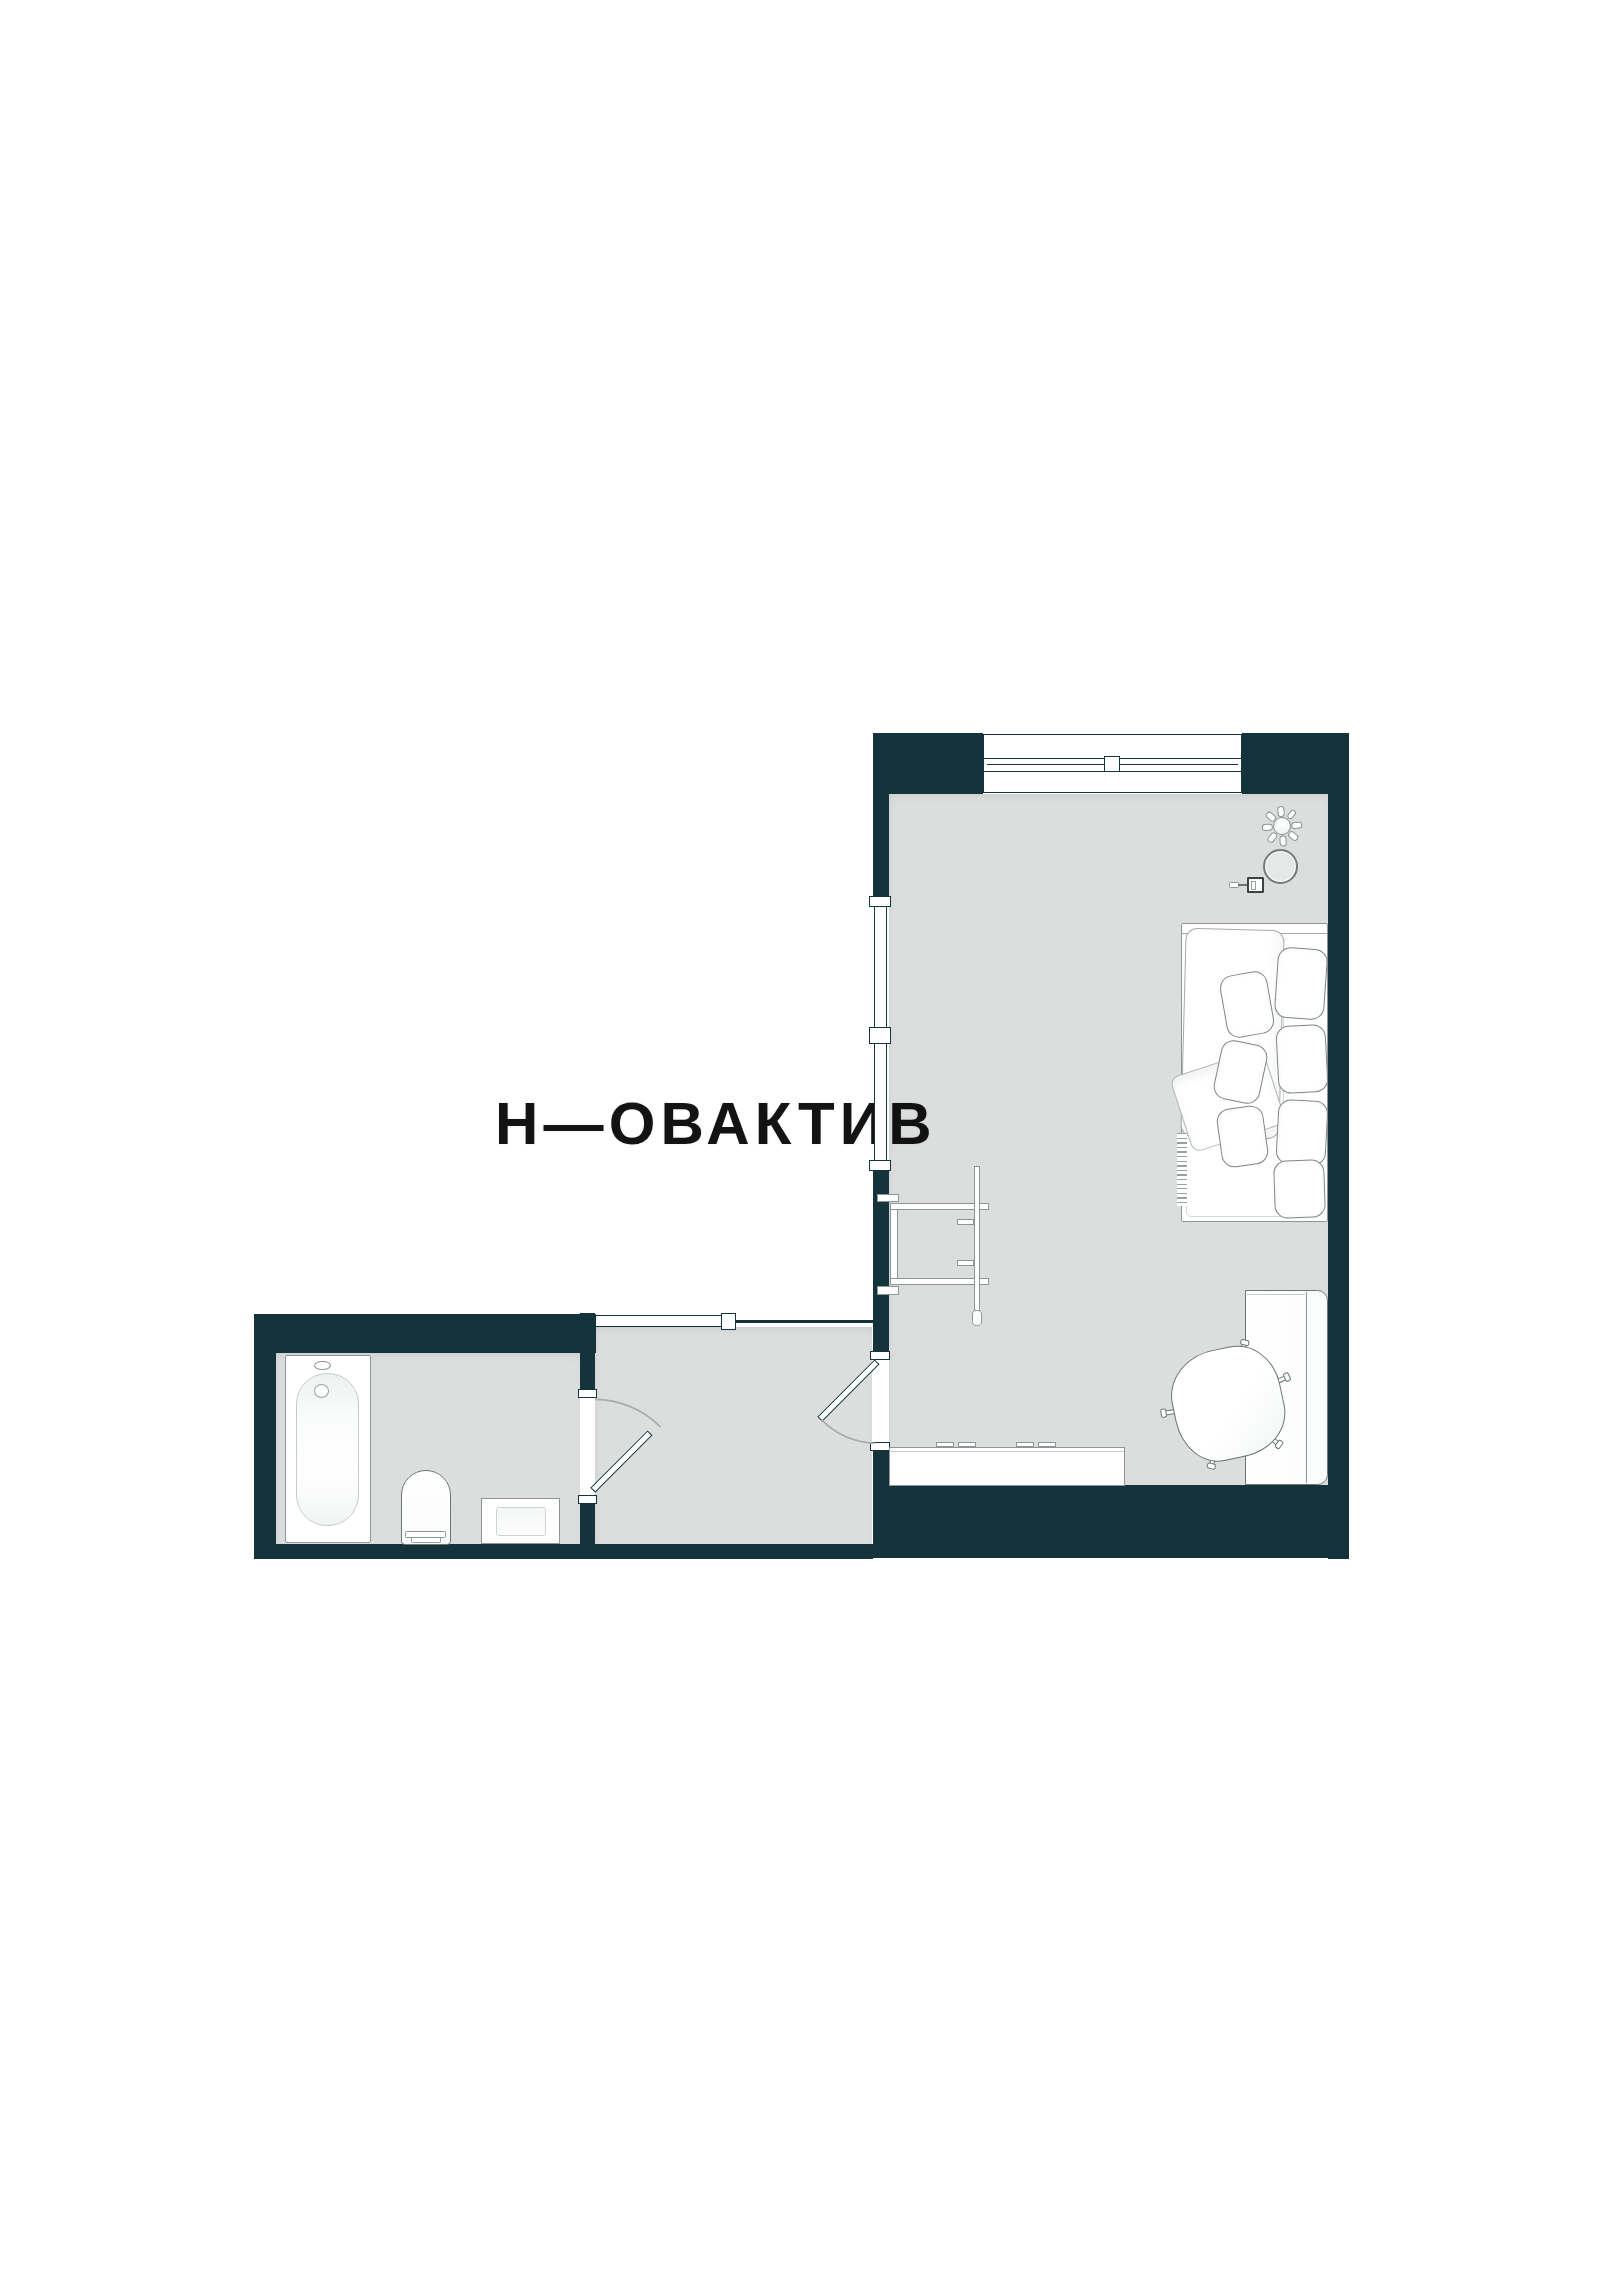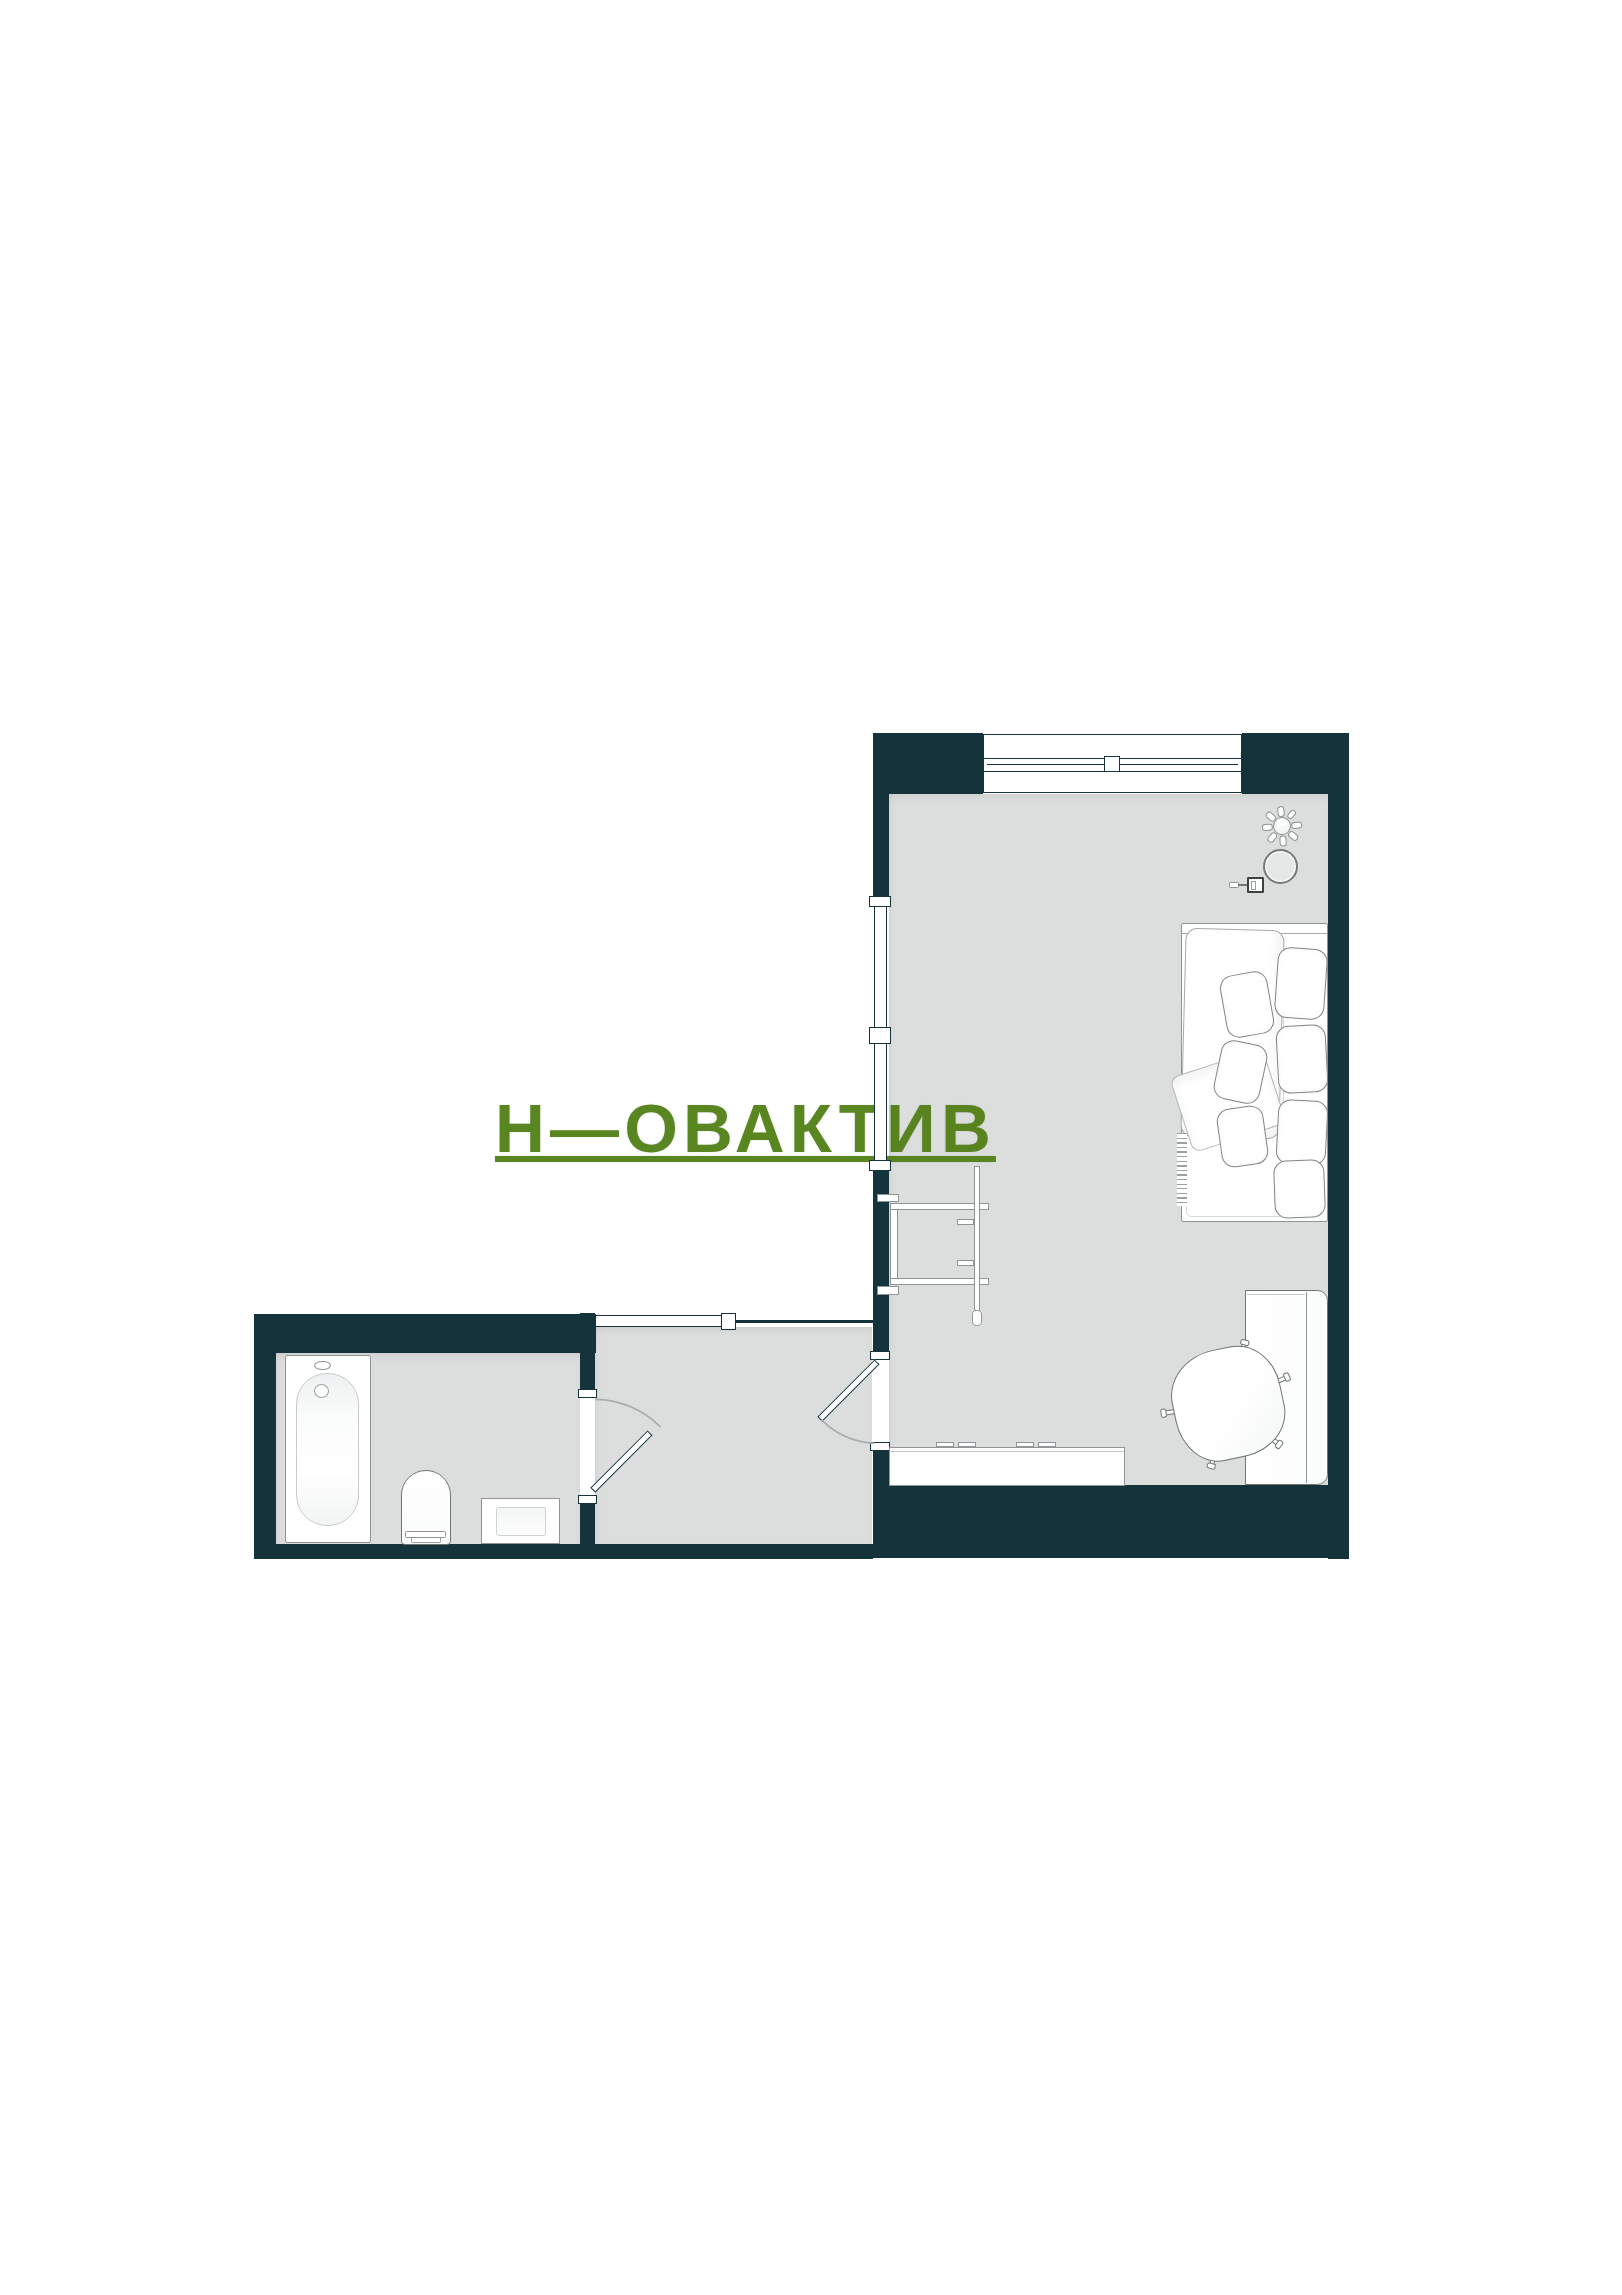--- a/index.html
+++ b/index.html
@@ -22,25 +22,24 @@
   .thinline{position:absolute;background:#14333b;}
   .fw{position:absolute;background:#ffffff;border:1.3px solid #8f9596;box-sizing:border-box;}
   .fwl{position:absolute;background:#ffffff;border:1.3px solid #6f7576;box-sizing:border-box;}
   .leaf{position:absolute;background:#ffffff;border:1.3px solid #14333b;box-sizing:border-box;}
   .glaz{position:absolute;background:#ffffff;border-left:1.3px solid #14333b;border-right:1.3px solid #14333b;box-sizing:border-box;}
   svg.arcs{position:absolute;left:0;top:0;pointer-events:none;}
 
   
   #watermark{
     position:absolute;left:495px;top:1094px;
-    font-size:69px;font-weight:bold;letter-spacing:5.2px;line-height:1;
-    color:#4d7c0f;opacity:0.92;
+    font-size:60px;font-weight:bold;letter-spacing:5.2px;line-height:1;
+    color:#000000;opacity:0.92;
     text-shadow:0 0 2px rgba(130,136,136,0.28);
     white-space:nowrap;
-    text-decoration:underline;
   }
 
   
   .pillow{position:absolute;background:#ffffff;border:1.3px solid #7f8586;border-radius:13px;box-sizing:border-box;
           box-shadow:inset 0 0 6.5px rgba(0,0,0,0.04);}
 
   
   .chair-leg{position:absolute;left:50%;top:50%;width:48px;height:4.6px;margin:-2px 0 0 -24px;
              background:#ffffff;border:1.3px solid #6f7576;border-radius:2.6px;box-sizing:border-box;}
   .chair-leg::after{content:'';position:absolute;right:-3.3px;top:-2.6px;width:5.9px;height:8.5px;

